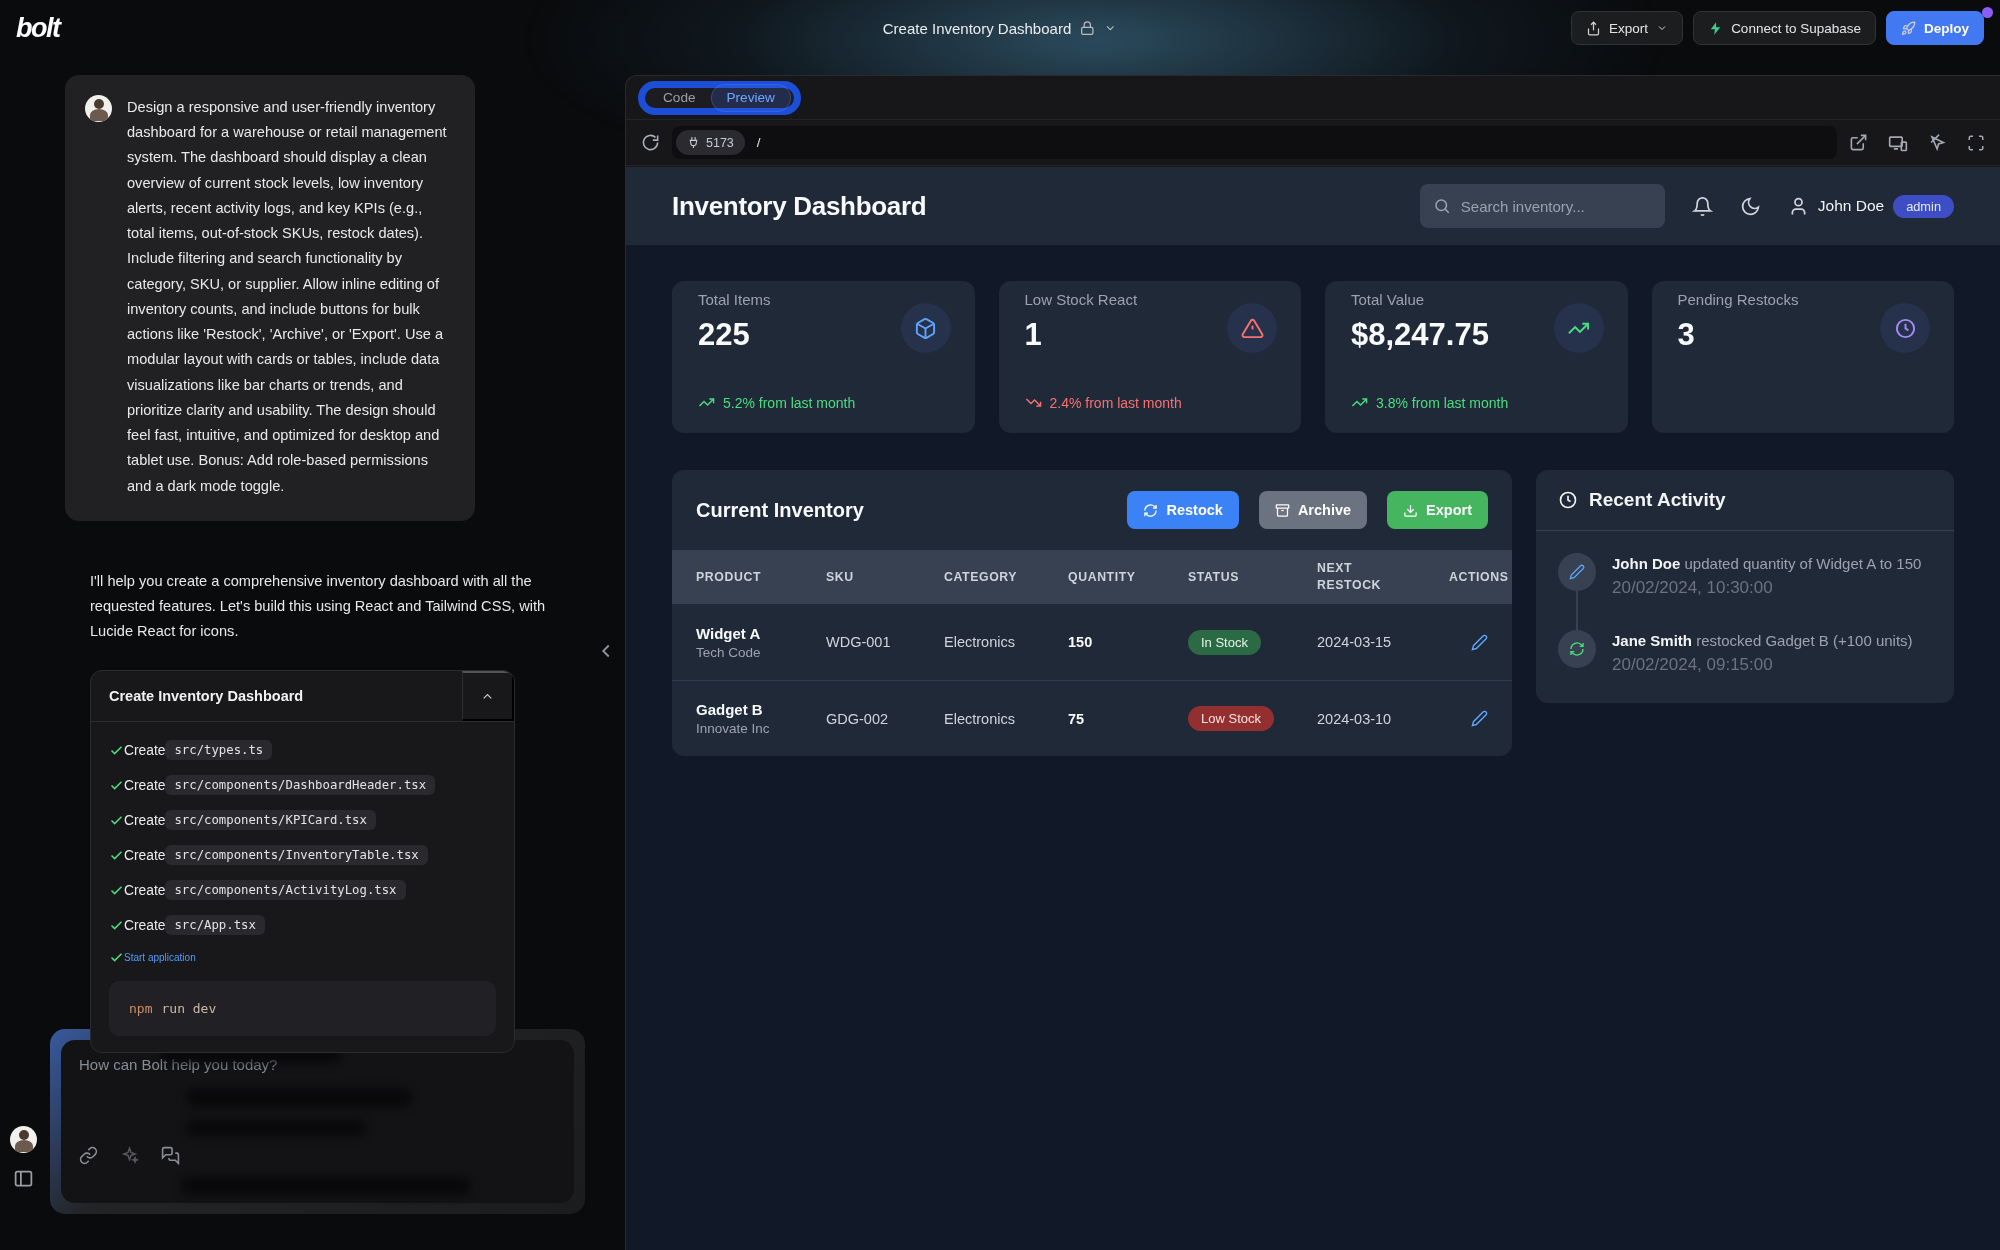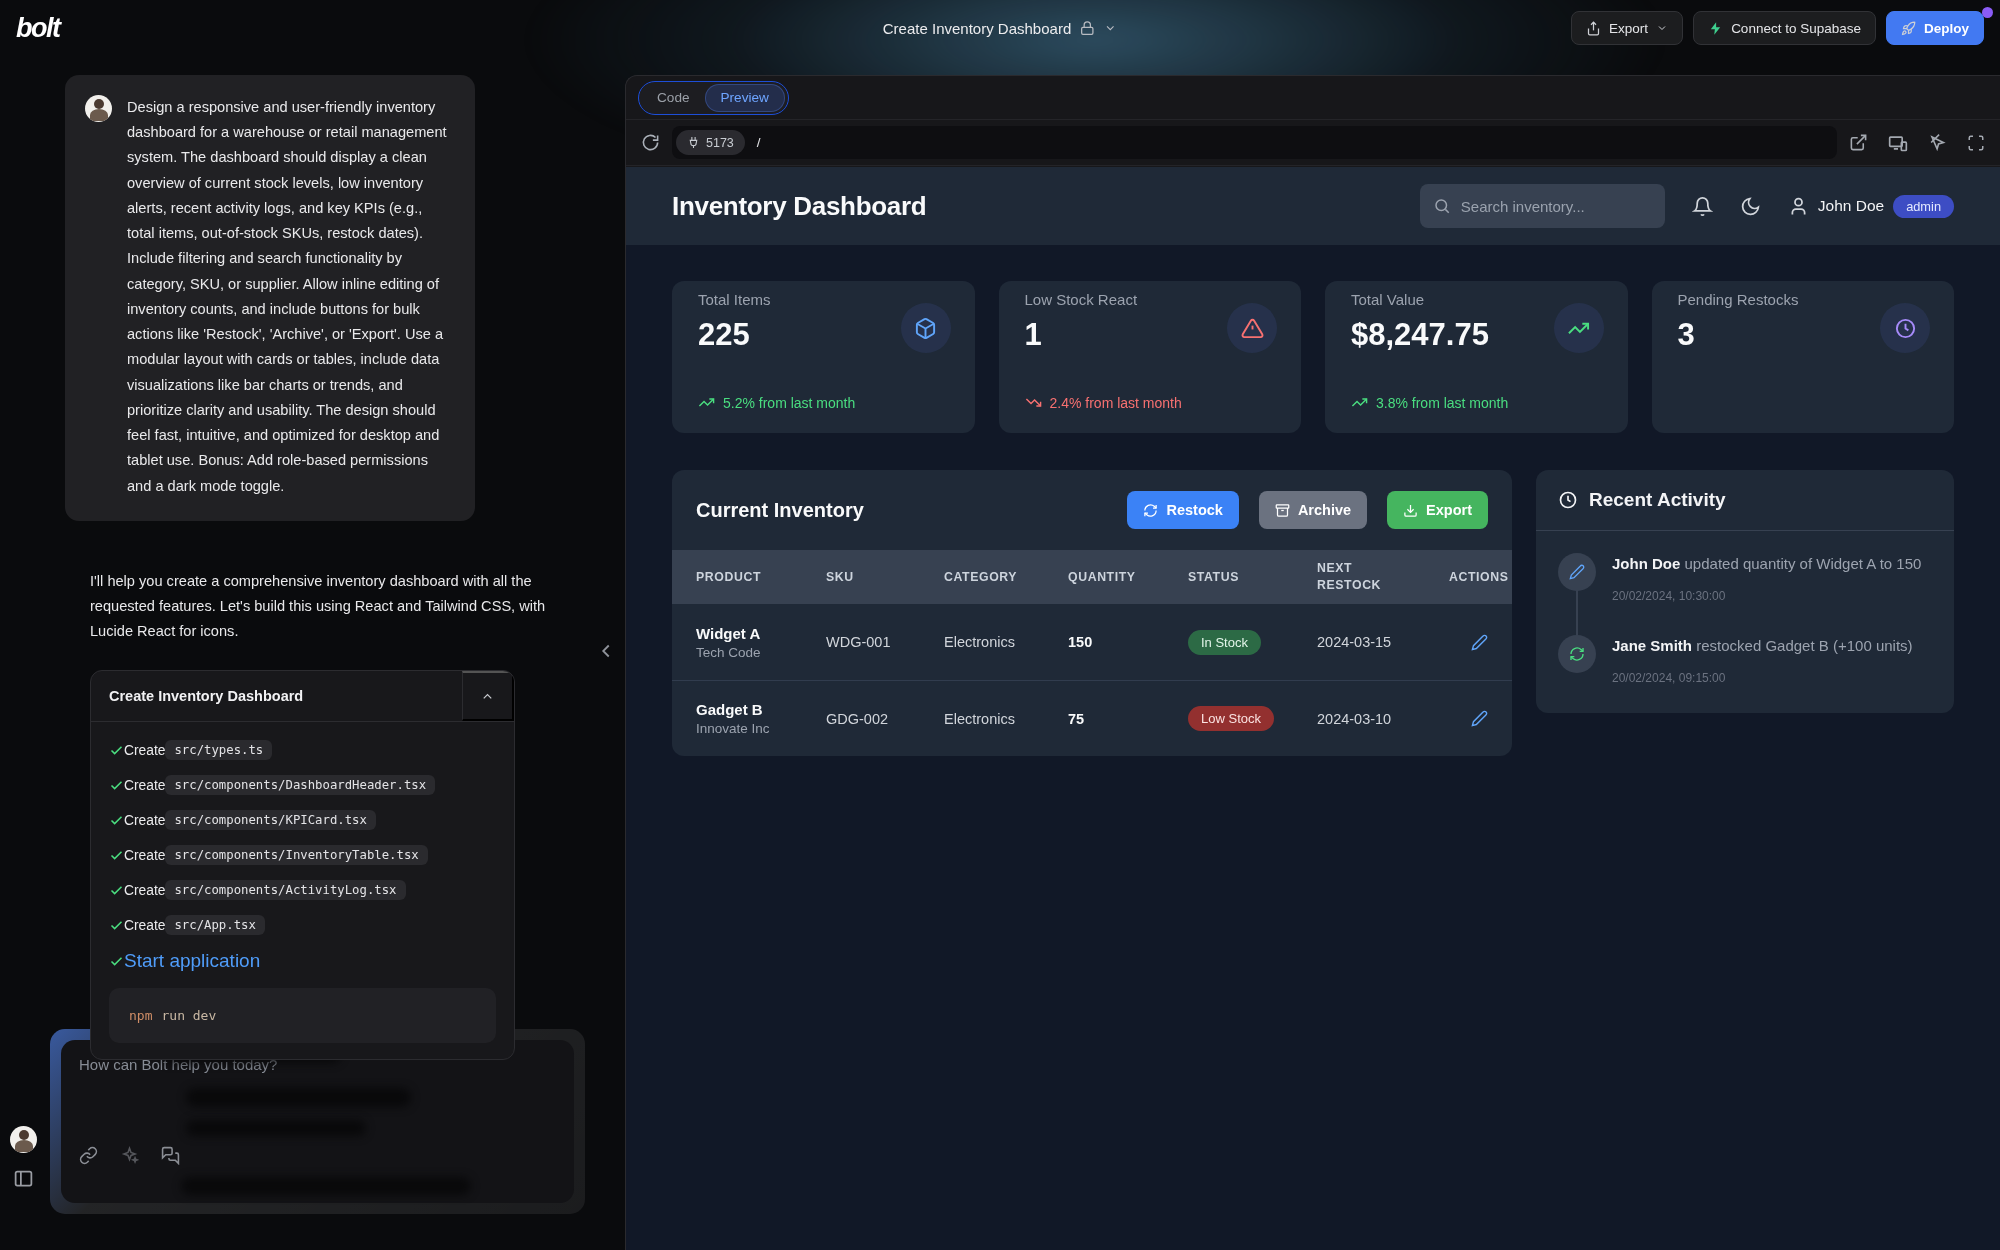--- a/index.html
+++ b/index.html
@@ -45,21 +45,21 @@
   .wb-head { display:flex; align-items:stretch; border-bottom:1px solid #2c2c30; }
   .wb-title { flex:1; padding:17px 18px; font-size:14.5px; font-weight:700; color:#f2f2f4; }
   .wb-collapse { width:52px; display:flex; align-items:center; justify-content:center; color:#c9cbd0;
     border-left:1px solid #2c2c30; background:transparent; cursor:pointer; }
   .wb-body { padding:18px 18px 16px; }
   .step { display:flex; align-items:center; margin-bottom:15px; }
   .step .icn { color:#4ade80; }
   .step-action { font-size:13.8px; color:#ececee; }
   .file-pill { font-family:"DejaVu Sans Mono","Liberation Mono",monospace; font-size:12.3px; color:#e3e3e6;
     background:#2a2a2e; border-radius:6px; padding:3px 9px; }
-  .step-link { font-size:19px; color:#4f9cf9; }
+  .step-link { font-size:10px; color:#4f9cf9; }
   .cmd-block { margin-top:16px; background:#212125; border-radius:10px; padding:20px 20px;
     font-family:"DejaVu Sans Mono","Liberation Mono",monospace; font-size:13px; }
   .cmd-bin { color:#cf8d66; }
   .cmd-args { color:#c9b8a4; margin-left:9px; }
 
   .scroll-btn { position:absolute; left:284px; top:981px; width:37px; height:37px; border-radius:50%;
     background:rgba(82,84,88,0.85); display:flex; align-items:center; justify-content:center; color:#fff; cursor:pointer; }
   .assistant-outro { position:absolute; left:90px; top:1013px; width:470px; white-space:nowrap; }
 
   .input-wrap { position:absolute; left:50px; top:1029px; width:535px; height:185px; border-radius:15px; padding:11px;
@@ -78,21 +78,21 @@
 
   .corner-avatar { position:absolute; left:10px; top:1126px; }
   .panel-toggle { position:absolute; left:13px; top:1168px; color:#9a9da3; cursor:pointer; }
 
   .collapse-chevron { position:absolute; left:595px; top:640px; color:#8f939a; cursor:pointer; z-index:3; }
 
   
   .preview-panel { position:absolute; left:625px; top:75px; right:0; bottom:0; z-index:4;
     background:#17171a; border:1px solid #2a2a2e; border-right:none; border-bottom:none; border-radius:12px 0 0 0; overflow:hidden; }
   .tabs-row { height:43px; display:flex; align-items:center; padding-left:12px; }
-  .tabs-pill { display:flex; align-items:center; background:#1d1d21; border:1px solid #1d4ed8; border-radius:18px; height:34px; padding:3px; }
+  .tabs-pill { display:flex; align-items:center; background:#1d1d21; border:7px solid #1d4ed8; border-radius:18px; height:34px; padding:3px; }
   .tab { padding:0 15px; font-size:13.6px; color:#9ba0a8; line-height:26px; border-radius:14px; cursor:pointer; }
   .tab.active { background:rgba(59,111,246,0.20); border:1px solid rgba(90,135,255,0.30); color:#6ea5ff; }
   .url-row { height:47px; display:flex; align-items:center; gap:12px; padding:0 15px; border-top:1px solid #242428; border-bottom:1px solid #242428; }
   .reload { color:#aab0b8; cursor:pointer; }
   .url-field { flex:1; height:33px; background:#0e0e11; border-radius:8px; display:flex; align-items:center; padding:0 4px; cursor:text; }
   .port-pill { display:flex; align-items:center; gap:6px; background:#2a2a2f; border-radius:14px; height:25px; padding:0 11px;
     color:#c8ccd2; font-size:12.5px; }
   .url-path { margin-left:12px; color:#e4e5e8; font-size:13.5px; }
   .url-icons { display:flex; align-items:center; gap:20px; color:#a4a9b1; }
   .url-icons .icn { cursor:pointer; }
@@ -150,21 +150,21 @@
   .activity-card { flex:1; background:#1f2937; border-radius:12px; }
   .activity-head { display:flex; align-items:center; gap:11px; padding:19px 22px; color:#f3f4f6; border-bottom:1px solid #374151; }
   .activity-title { font-size:19px; font-weight:700; }
   .timeline { position:relative; padding:22px 22px 28px; }
   .timeline::before { content:""; position:absolute; left:40px; top:50px; height:72px; width:2px; background:#374151; }
   .act-item { display:flex; gap:16px; position:relative; }
   .act-item + .act-item { margin-top:32px; }
   .act-icon { width:38px; height:38px; border-radius:50%; background:#374151; display:flex; align-items:center; justify-content:center; flex:0 0 38px; }
   .act-line1 { font-size:15px; color:#9ca3af; line-height:1.4; }
   .act-user { font-weight:700; color:#f3f4f6; }
-  .act-time { font-size:12px; color:#6b7280; margin-top:15px; }
+  .act-time { font-size:17px; color:#6b7280; margin-top:4px; }
 </style>
 </head>
 <body>
 
 <div class="top-glow"></div>
 
 <header class="topbar">
   <div class="logo">bolt</div>
   <div class="title-group">
     <span>Create Inventory Dashboard</span>

